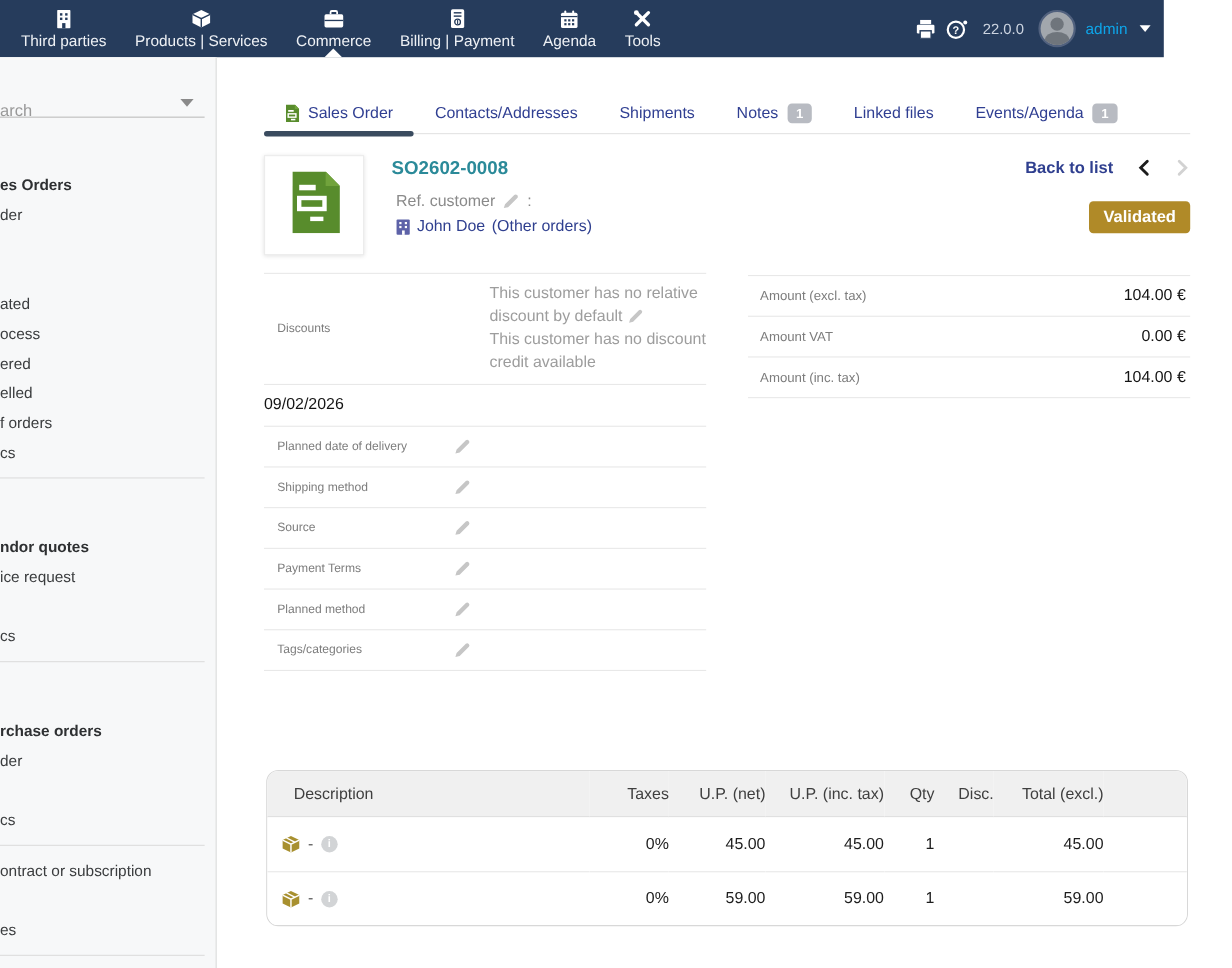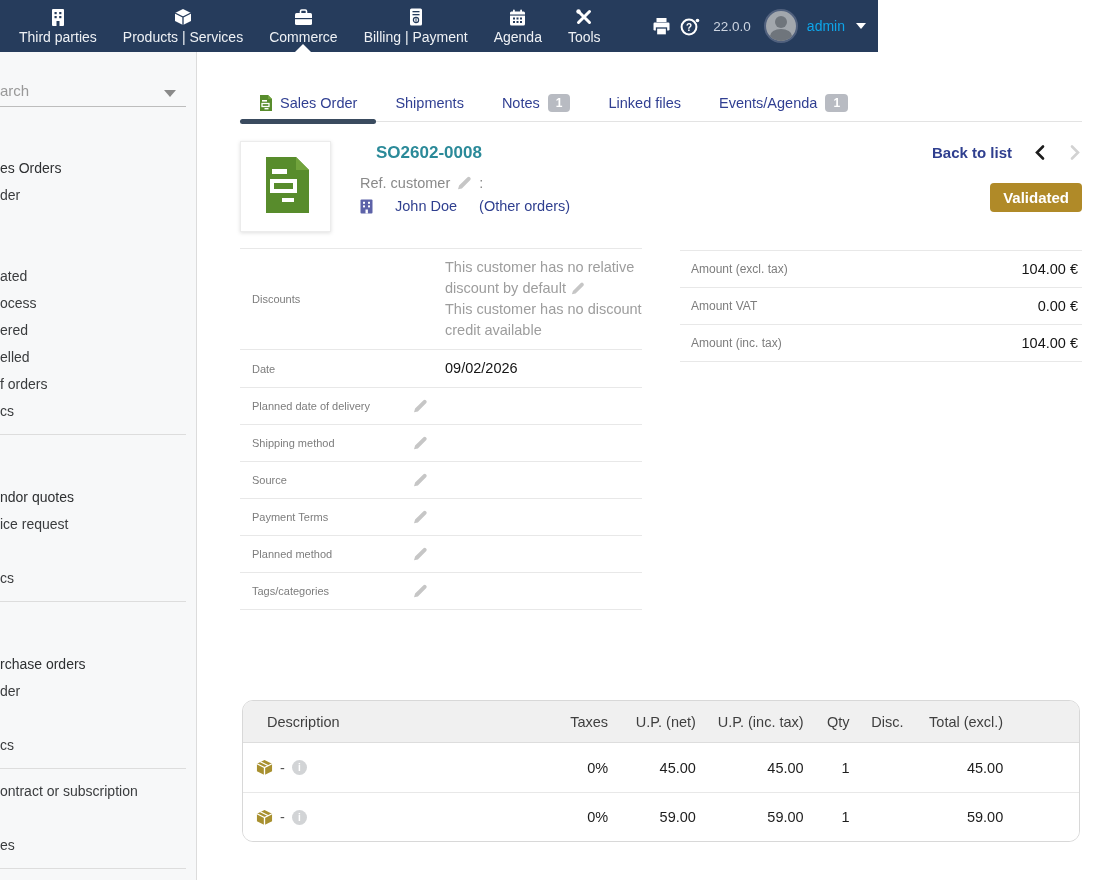--- a/index.html
+++ b/index.html
@@ -4,21 +4,21 @@
 <style>
   * { box-sizing: border-box; margin: 0; padding: 0; }
   html,body { width:1120px; height:880px; }
   body {
     font-family: "Liberation Sans", "DejaVu Sans", sans-serif;
     background:#fff; position:relative; overflow:hidden;
     color:#222;
   }
 
   
-  .navbar { position:absolute; left:0; top:0; width:878px; height:52px;
+  .navbar { position:absolute; left:0; top:0; width:1058px; height:52px;
     background:#263c5c; display:flex; align-items:stretch; }
   .nav-left { display:flex; padding-left:6px; }
   .nav-item { display:flex; flex-direction:column; align-items:center;
     justify-content:center; gap:3px; padding:0 13px; position:relative;
     color:#eef1f5; font-size:14px; cursor:pointer; }
   .nav-item .nicon { height:19px; display:flex; align-items:flex-end; }
   .nav-item.active::after { content:""; position:absolute; bottom:0; left:50%;
     margin-left:-8px; width:0; height:0;
     border-left:8px solid transparent; border-right:8px solid transparent;
     border-bottom:8px solid #fff; }
@@ -32,57 +32,57 @@
   .avatar .torso { position:absolute; left:4px; top:18px; width:22px; height:14px;
     border-radius:50% 50% 0 0; background:#6f757c; }
   .admin-name { color:#0ea5e9; font-size:14px; }
   .caret-down { width:0; height:0; border-left:5px solid transparent;
     border-right:5px solid transparent; border-top:6px solid #fff; margin-left:2px; }
 
   
   .sidebar { position:absolute; left:0; top:52px; width:197px; height:828px;
     background:#f7f8f9; border-right:1px solid #dcdcdc; overflow:hidden; }
   .search-row { position:relative; height:63px; }
-  .search-text { position:absolute; left:0; top:30px; font-size:15px; color:#999; }
+  .search-text { position:absolute; left:0; top:40px; font-size:15px; color:#999; }
   .search-caret { position:absolute; right:20px; top:38px; width:0; height:0;
     border-left:6px solid transparent; border-right:6px solid transparent;
     border-top:7px solid #8a8a8a; }
   .search-underline { position:absolute; left:0; bottom:8px; width:186px;
     border-bottom:1px solid #bdbdbd; }
   .side-list { margin-top:15px; }
   .side-row { height:27px; line-height:27px; font-size:14px; color:#3a3c3e;
     white-space:nowrap; overflow:hidden; cursor:pointer; }
-  .side-row.section { font-weight:normal; color:#2e3032; cursor:default;margin-top:40px; }
+  .side-row.section { font-weight:bold; color:#2e3032; cursor:default;margin-top:40px; }
   .side-row.blank { cursor:default; }
   .side-divider { height:19px; position:relative; }
   .side-divider::after { content:""; position:absolute; left:0; top:9px;
     width:186px; border-top:1px solid #ddd; }
 
   
   .main { position:absolute; left:197px; top:52px; width:923px; height:856px; }
 
   .tabs { position:absolute; left:43px; top:33px; width:842px; height:37px;
     display:flex; align-items:stretch; border-bottom:1px solid #e3e3e3; }
   .tab { display:flex; align-items:center; gap:8px; padding:0 19px;
     font-size:14.5px; color:#303f92; position:relative; cursor:pointer; }
   .tab.active::after { content:""; position:absolute; left:0; right:0; bottom:-3px;
     height:5px; background:#3a4b5f; border-radius:3px; }
   .badge-count { background:#b8bbc2; color:#fff; font-size:12px; font-weight:bold;
     border-radius:4px; padding:2px 8px; line-height:14px; }
 
   .photo-card { position:absolute; left:43px; top:89px; width:91px; height:91px;
     background:#fff; border:1px solid #ececec; box-shadow:0 1px 4px rgba(0,0,0,.13);
     display:flex; align-items:center; justify-content:center; }
-  .order-title { position:absolute; left:179px; top:91px; font-size:17px;
+  .order-title { position:absolute; left:159px; top:91px; font-size:17px;
     font-weight:bold; color:#2b8a99; }
   .ref-line { position:absolute; left:163px; top:122px; display:flex;
     align-items:center; gap:6px; font-size:14.5px; color:#8a8a8a; }
   .customer-line { position:absolute; left:163px; top:146px; display:flex;
     align-items:center; gap:6px; font-size:14.5px; color:#2f3f8f; }
-  .customer-line a { color:#2f3f8f; text-decoration:none; cursor:pointer;margin-left:16px; }
+  .customer-line a { color:#2f3f8f; text-decoration:none; cursor:pointer; }
 
   .back-row { position:absolute; top:92px; right:38px; display:flex;
     align-items:center; gap:21px; }
   .back-link { font-size:15px; font-weight:bold; color:#2f3f8f; cursor:pointer; }
   .status-badge { position:absolute; top:131px; right:38px; background:#b08a28;
     color:#fff; font-size:15px; font-weight:bold; padding:6px 13px;
     border-radius:4px; }
 
   
   .fields { position:absolute; left:43px; top:196px; width:402px;
@@ -274,20 +274,23 @@
             <path d="M1 0h8l4 4v12H1z" fill="#588c2c"></path>
             <path d="M9 0l4 4H9z" fill="#71a33c"></path>
             <rect x="3" y="5" width="5" height="1.6" fill="#fff"></rect>
             <rect x="3" y="8.5" width="7" height="3" fill="none" stroke="#fff" stroke-width="1.3"></rect>
             <rect x="5.5" y="13" width="4" height="1.4" fill="#fff"></rect>
           </svg>
       </span>
       <span>Sales Order</span>
     </div>
     <div class="tab">
+      <span>Contacts/Addresses</span>
+    </div>
+    <div class="tab">
       <span>Shipments</span>
     </div>
     <div class="tab">
       <span>Notes</span>
       <span class="badge-count">1</span>
     </div>
     <div class="tab">
       <span>Linked files</span>
     </div>
     <div class="tab">
@@ -360,21 +363,20 @@
         <span>This customer has no relative discount by default</span>
         <span class="icon-inline" style="vertical-align:-3px;">
           <svg width="16" height="16" viewBox="0 0 17 17">
               <path fill="#c6c6c6" d="M2 15.2 3.1 11.6 11.5 3.2a2 2 0 0 1 2.8 2.8L5.9 14.4 2 15.2Z"></path>
             </svg>
         </span><br>
         <span>This customer has no discount credit available</span>
       </div>
     </div>
     <div class="frow">
-      <div class="flabel">Date</div>
       <div class="fvalue dark">09/02/2026</div>
     </div>
     <div class="frow">
       <div class="flabel">Planned date of delivery</div>
       <span class="pencil-abs icon-inline">
           <svg width="17" height="17" viewBox="0 0 17 17">
             <path fill="#c6c6c6" d="M2 15.2 3.1 11.6 11.5 3.2a2 2 0 0 1 2.8 2.8L5.9 14.4 2 15.2Z"></path>
           </svg>
         </span>
     </div>

